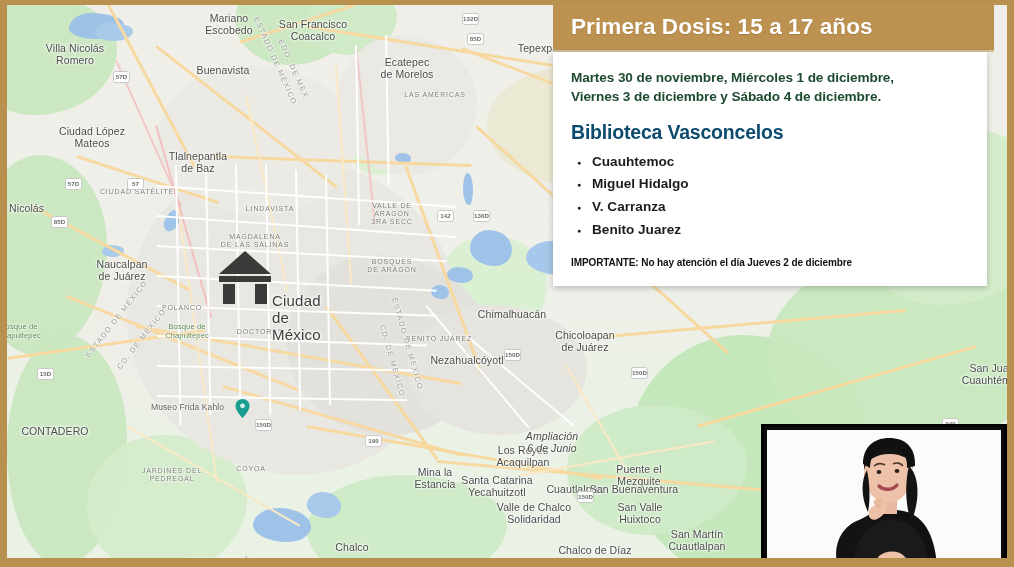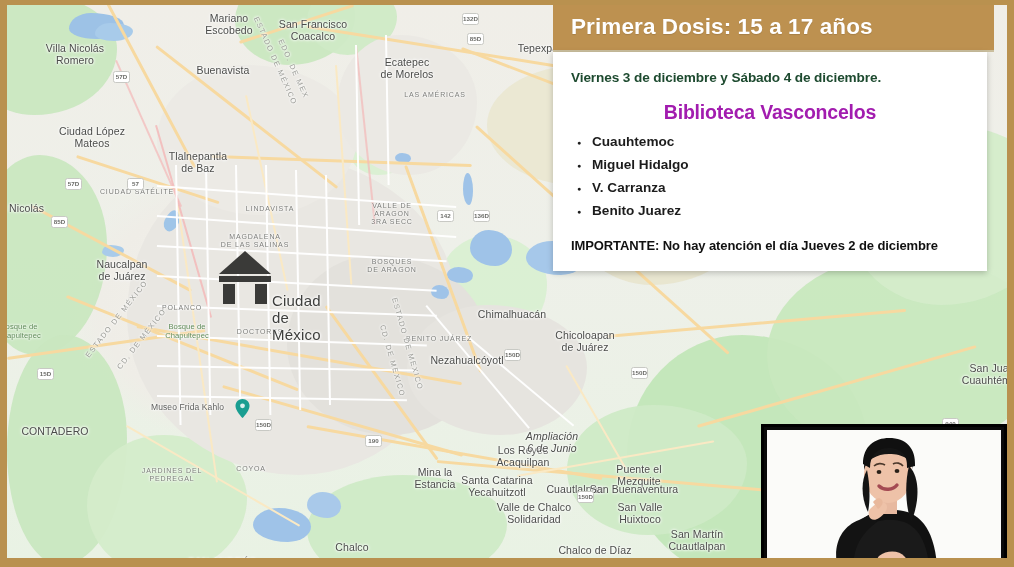--- a/index.html
+++ b/index.html
@@ -76,31 +76,31 @@
   }
   #card-body{
     background:#ffffff; padding:16px 18px 16px 18px;
     box-shadow:0 2px 6px rgba(0,0,0,.22);
   }
   .dates{
     color:#1d4a2f; font-size:13.6px; font-weight:bold; line-height:1.42;
     margin-bottom:14px; letter-spacing:-.1px;
   }
   .subhead{
-    color:#a21caf; font-size:19.5px; font-weight:bold; margin-bottom:7px; letter-spacing:-.2px;text-align:center;
+    color:#0c4a6e; font-size:19.5px; font-weight:bold; margin-bottom:7px; letter-spacing:-.2px;
   }
   .blist{ list-style:none; margin:0 0 14px 6px;font-weight:bold; }
   .blist li{
     color:#1c1c1c; font-size:13.6px; line-height:1.68; position:relative; padding-left:15px;
   }
   .blist li::before{
     content:"\25CF"; position:absolute; left:0; top:0; font-size:7px; line-height:23px; color:#1c1c1c;
   }
   .important{
-    color:#111; font-size:13px; font-weight:bold; line-height:1.45; letter-spacing:-.1px;
+    color:#111; font-size:10px; font-weight:bold; line-height:1.45; letter-spacing:-.1px;
   }
 
   
   #inset{
     position:absolute; left:754px; top:419px; width:246px; height:141px;
     background:#0a0a0a; border:3px solid #000;
   }
   #inset-inner{ position:absolute; inset:3px; background:#fbfbf9; overflow:hidden; }
 </style>
 </head>
@@ -309,20 +309,21 @@
 
     <div class="lbl bigcity ctr" style="left:265px;top:288px;width:0;white-space:pre-line;">Ciudad de México</div>
   </div>
 
   <div id="card">
     <div id="card-header">
       <span class="htxt">Primera Dosis: 15 a 17 años</span>
     </div>
     <div id="card-body">
       <div class="dates">
+        <div>Martes 30 de noviembre, Miércoles 1 de diciembre,</div>
         <div>Viernes 3 de diciembre y Sábado 4 de diciembre.</div>
       </div>
       <div class="subhead">Biblioteca Vasconcelos</div>
       <ul class="blist" id="borough-list">
             <li>Cuauhtemoc</li>
             <li>Miguel Hidalgo</li>
             <li>V. Carranza</li>
             <li>Benito Juarez</li>
           </ul>
       <div class="important">IMPORTANTE: No hay atención el día Jueves 2 de diciembre</div>

